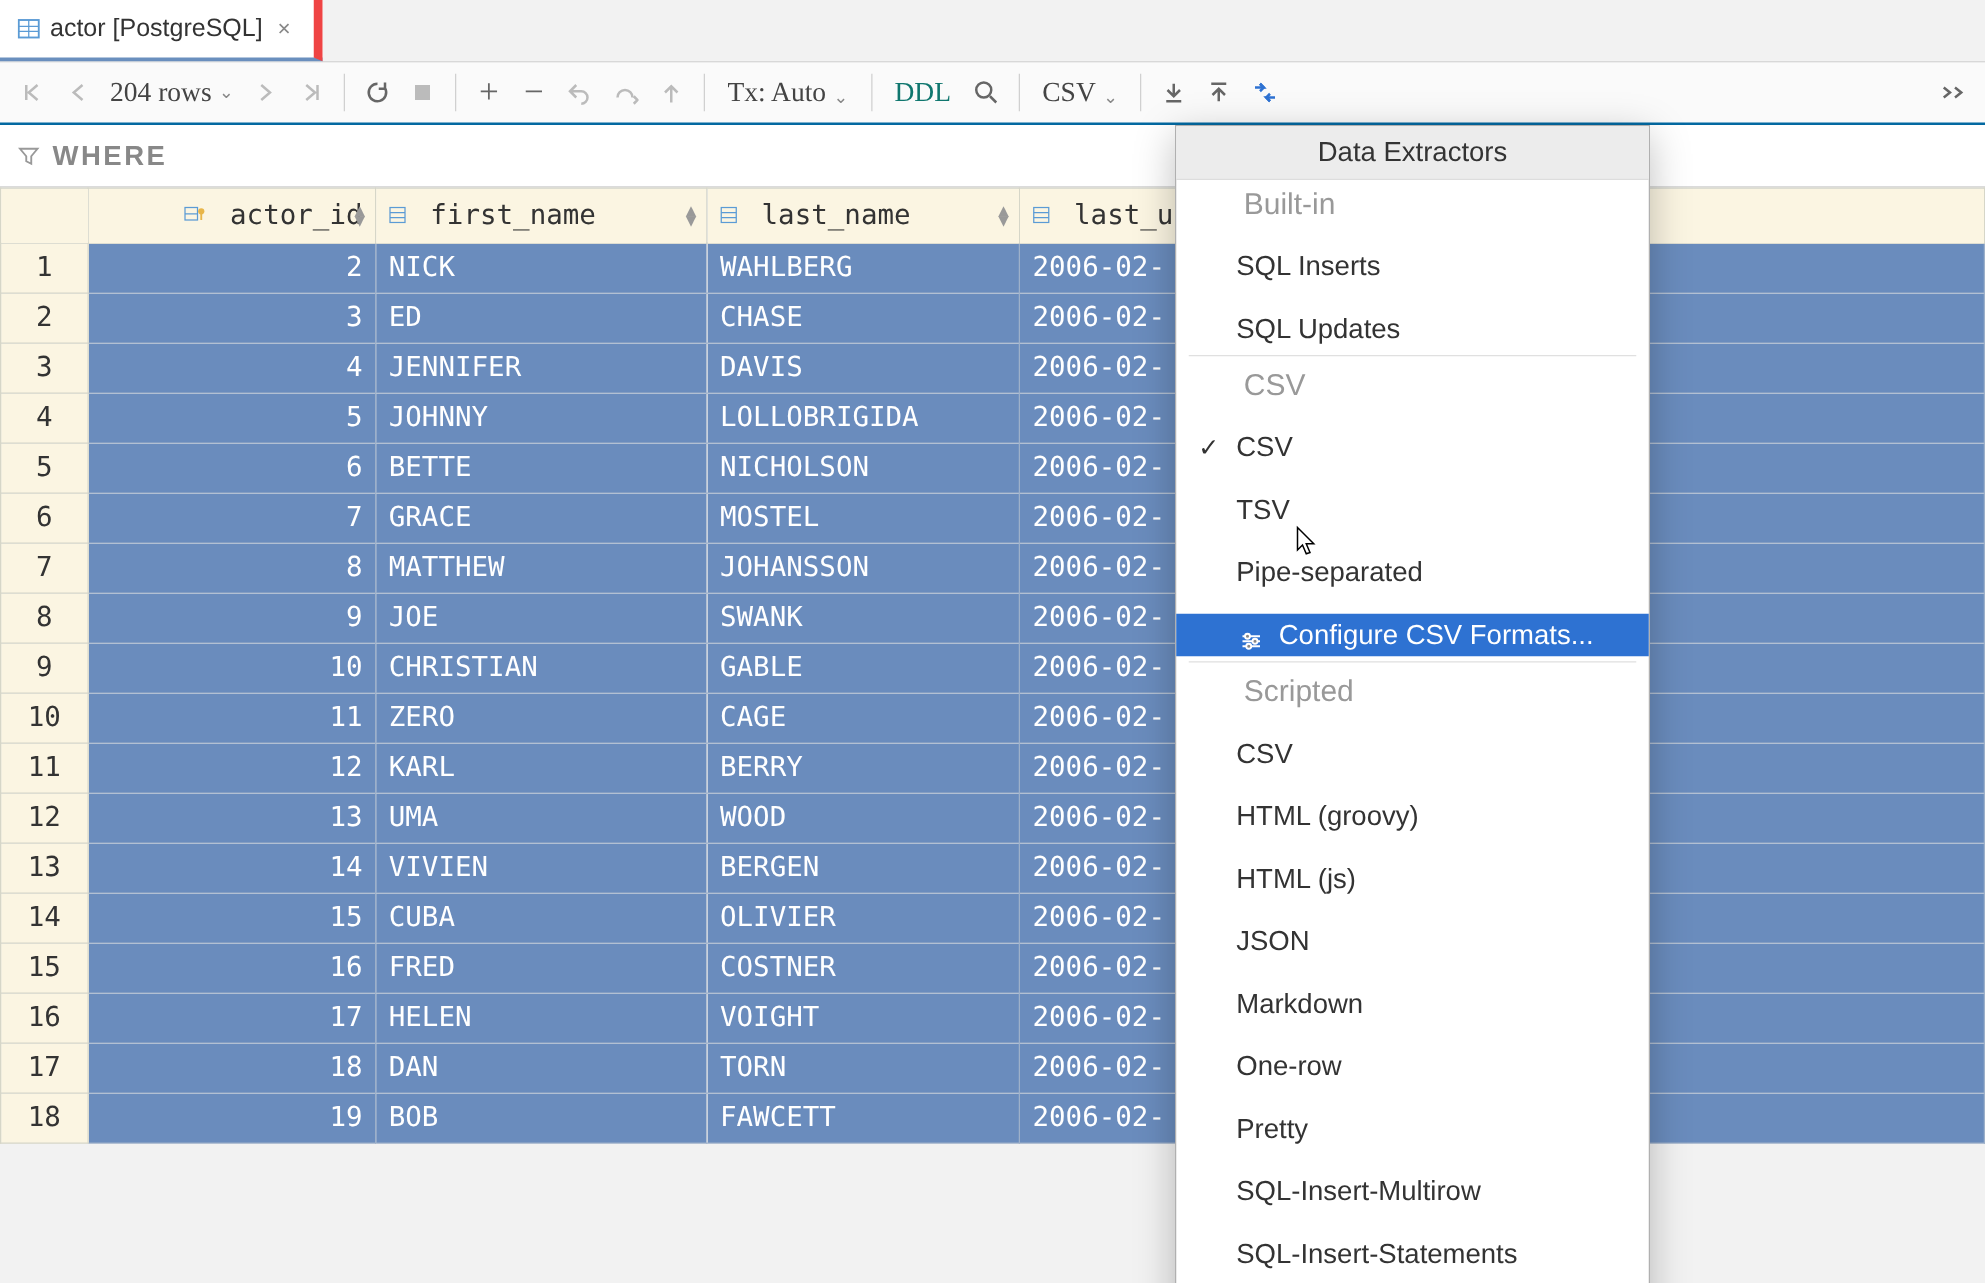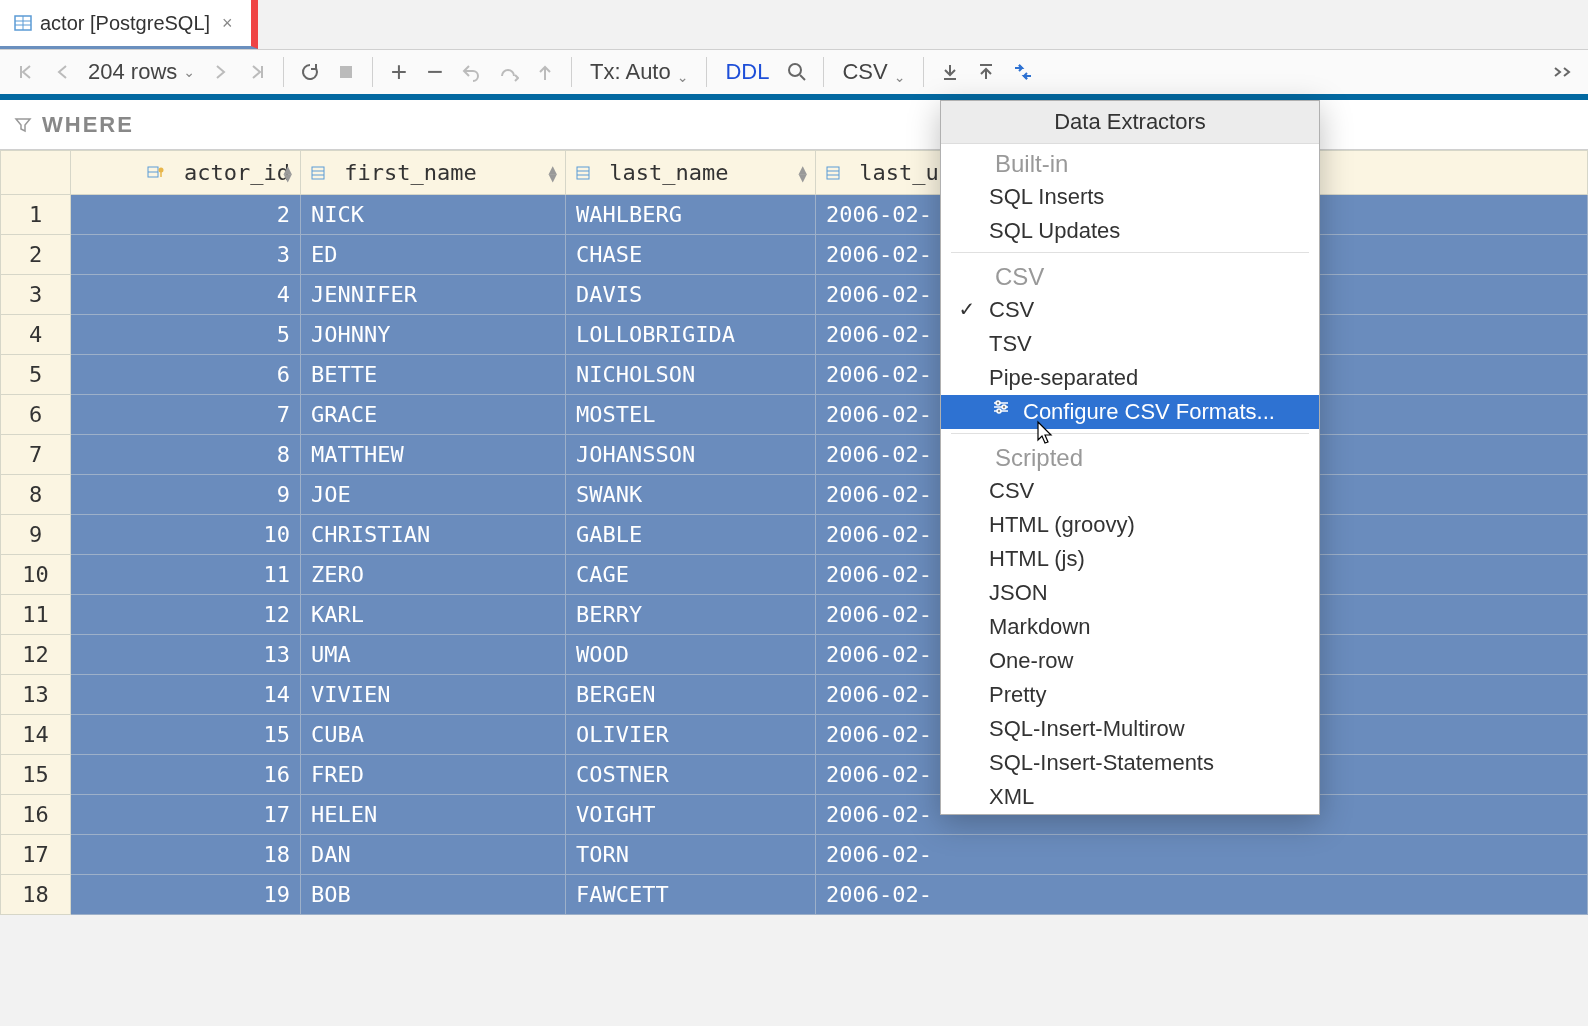--- a/index.html
+++ b/index.html
@@ -28,40 +28,41 @@
   border-right: 7px solid #ef4444;
   border-bottom: 3px solid #6a8fbe;
 }
 .tab .icon-box { width: 18px; height: 18px; }
 .tab-close { color: #888; font-size: 18px; padding: 0 4px; }
 .toolbar {
   height: 50px;
   display: flex;
   align-items: center;
   background: #fafafa;
-  border-bottom: 6px solid #0369a1;
+  border-bottom: 2px solid #0369a1;
   padding: 0 8px;
   gap: 0;
+  font-family: Liberation Serif, serif;
 }
 .tbtn {
   display: flex;
   align-items: center;
   justify-content: center;
   height: 36px;
   min-width: 36px;
   padding: 0 8px;
   color: #666;
   font-size: 22px;
 }
 .tbtn.disabled { color: #bbb; }
 .sep { width: 1px; height: 30px; background: #d0d0d0; margin: 0 8px; }
 .rowcount { color: #444; font-size: 22px; padding: 0 8px; display: flex; align-items: center; gap: 6px; }
 .chev { font-size: 14px; color: #888; }
 .tx { color: #444; font-size: 22px; padding: 0 10px; display:flex; align-items:flex-end; gap:6px;}
-.ddl { color: #1d4ed8; font-size: 22px; padding: 0 10px; }
+.ddl { color: #0f766e; font-size: 22px; padding: 0 10px; }
 .filter-bar {
   height: 50px;
   display: flex;
   align-items: stretch;
   background: #fff;
   border-bottom: 1px solid #d0d0d0;
 }
 .where-box, .order-box {
   display: flex;
   align-items: center;
@@ -126,24 +127,25 @@
 .popup-title {
   background: #ececec;
   text-align: center;
   padding: 8px 0;
   font-size: 22px;
   border-bottom: 1px solid #ddd;
 }
 .pgroup { color: #999; padding: 6px 14px 2px; font-size: 24px; margin-left: 40px; }
 .pitem {
   display: flex;
-  align-items: flex-start;
+  align-items: flex-end;
   gap: 10px;
   padding: 4px 10px 4px 14px;
   min-height: 34px;
+  margin-top: 16px;
 }
 .pitem .pcheck { width: 24px; text-align: center; color: #333; font-size: 20px; }
 .pitem.sel { background: #2e72d2; color: #fff; }
 .pitem.sel .picon svg { stroke: #fff; }
 .pdiv { height: 1px; background: #e0e0e0; margin: 4px 10px; }
 .picon { width: 24px; display:flex; align-items:center; justify-content:center; color:#888; }
 .cursor {
   position: absolute;
   top: 420px;
   left: 1035px;

